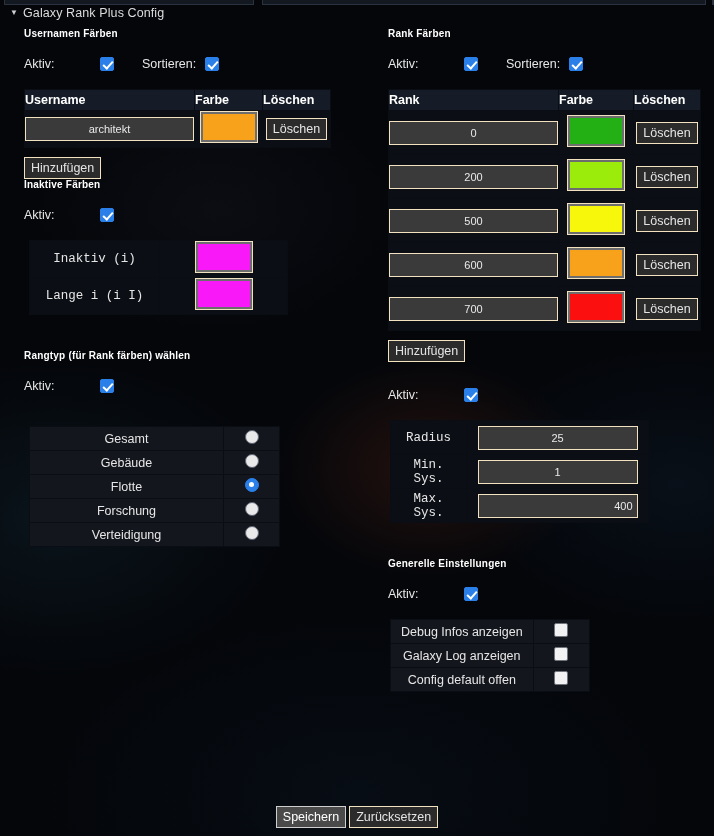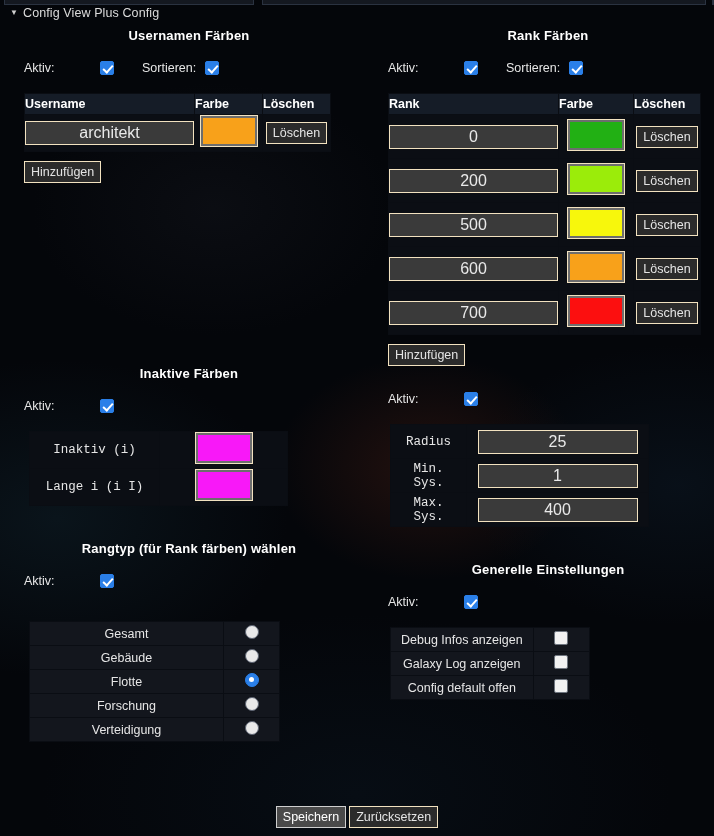--- a/index.html
+++ b/index.html
@@ -39,22 +39,22 @@
     display: flex; align-items: center; gap: 5px;
   }
   #titlebar .caret { font-size: 8px; color: #cfcfcf; line-height: 1; }
 
   .col { position: absolute; }
   #col-left { left: 24px; top: 28px; width: 330px; }
   #col-right { left: 388px; top: 28px; width: 320px; }
 
   .section { margin-bottom: 0; }
   .section-title {
-    font-size: 13px; font-weight: bold; color: #ffffff;
-    margin: 0 0 14px 0; letter-spacing: .2px; text-align: center;
+    font-size: 10px; font-weight: bold; color: #ffffff;
+    margin: 0 0 14px 0; letter-spacing: .2px;
   }
 
   .aktiv-row { display: flex; align-items: center; height: 22px; margin-bottom: 14px; }
   .aktiv-label { font-size: 12.5px; color: #e6e6e6; }
   .aktiv-row .lbl-aktiv { width: 76px; }
   .aktiv-row .lbl-sort { margin-left: 28px; margin-right: 9px; }
 
   
   .cb { width: 14px; height: 14px; border-radius: 2px; display: inline-block; position: relative; flex: 0 0 auto; }
   .cb.on { background: #2a7fe8; border: 1px solid #2a7fe8; }
@@ -83,21 +83,21 @@
     text-align: left; padding: 4px 8px; height: 21px; border: 1px solid #0a0d13;
   }
   .bcell {
     background: #0b0e14; border: 1px solid #0a0d13; height: 34px;
     vertical-align: middle; padding: 0 5px;
   }
   .bcell.center { text-align: center; }
 
   .txtinput {
     background: #3a3a3a; border: 1px solid #f2e2c0; color: #e9e9e9;
-    font-size: 16px; font-family: "Liberation Sans", sans-serif;
+    font-size: 11px; font-family: "Liberation Sans", sans-serif;
     text-align: center; height: 24px; line-height: 22px; width: 100%;
     display: block; padding: 0 4px; overflow: hidden; white-space: nowrap;
   }
 
   .swatch-wrap {
     display: inline-block; border: 1px solid #f2e2c0; padding: 2px; background: #6d6d6d; line-height: 0;
   }
   .swatch { width: 52px; height: 26px; display: block; }
 
   .btn {
@@ -164,21 +164,21 @@
 <div id="top-strip">
   <div class="strip-panel" style="left:4px;width:250px;"></div>
   <div class="strip-panel" style="left:262px;width:444px;"></div>
   <div class="strip-panel" style="left:712px;width:2px;"></div>
 </div>
 
 <div id="app">
 
   <div id="titlebar">
     <span class="caret">▼</span>
-    <span>Config View Plus Config</span>
+    <span>Galaxy Rank Plus Config</span>
   </div>
 
   <div class="col" id="col-left">
 
     <div class="section">
       <div class="section-title">Usernamen Färben</div>
 
       <div class="aktiv-row">
         <span class="aktiv-label lbl-aktiv">Aktiv:</span>
         <span class="cb on"></span>
@@ -207,21 +207,21 @@
           </td>
         </tr>
       </tbody>
         </table>
 
       <div class="addbtn">
         <span class="btn">Hinzufügen</span>
       </div>
     </div>
 
-    <div class="section" style="margin-top:183px;">
+    <div class="section" style="">
       <div class="section-title">Inaktive Färben</div>
 
       <div class="aktiv-row">
         <span class="aktiv-label lbl-aktiv">Aktiv:</span>
         <span class="cb on"></span>
       </div>
 
       <table class="rows" style="margin-left:5px;">
         <tbody>
             <tr>
@@ -378,21 +378,21 @@
         </tr>
         <tr>
           <td class="rowlabel">Min. Sys.</td>
           <td class="rowval">
             <span class="txtinput" style="width:160px;margin:0 auto;">1</span>
           </td>
         </tr>
         <tr>
           <td class="rowlabel">Max. Sys.</td>
           <td class="rowval">
-            <span class="txtinput" style="width:160px;margin:0 auto;">400</span>
+            <span class="txtinput" style="width:160px;margin:0 auto;text-align:right;">400</span>
           </td>
         </tr>
       </tbody>
         </table>
     </div>
 
     <div class="section" style="margin-top:35px;">
       <div class="section-title">Generelle Einstellungen</div>
 
       <div class="aktiv-row">

